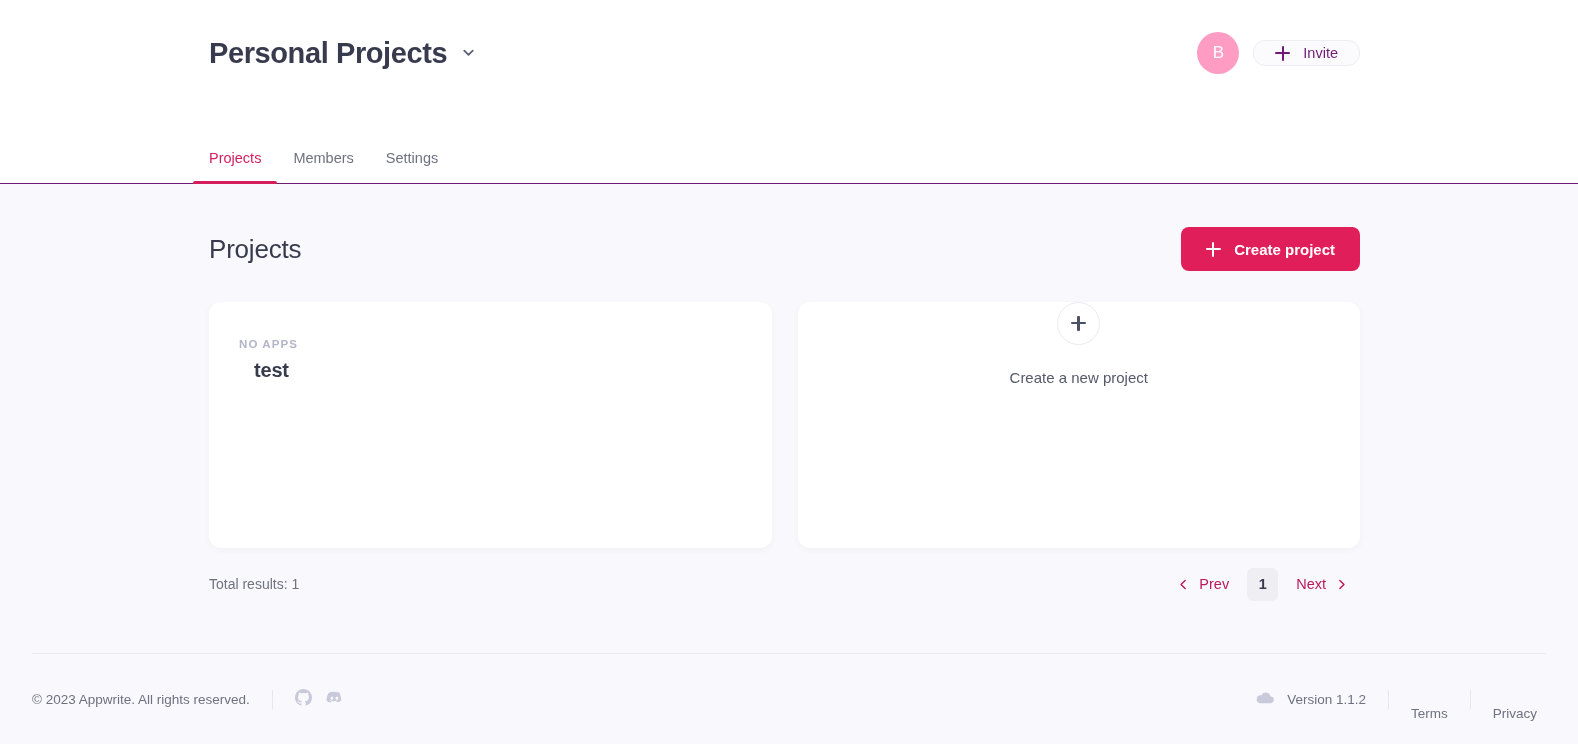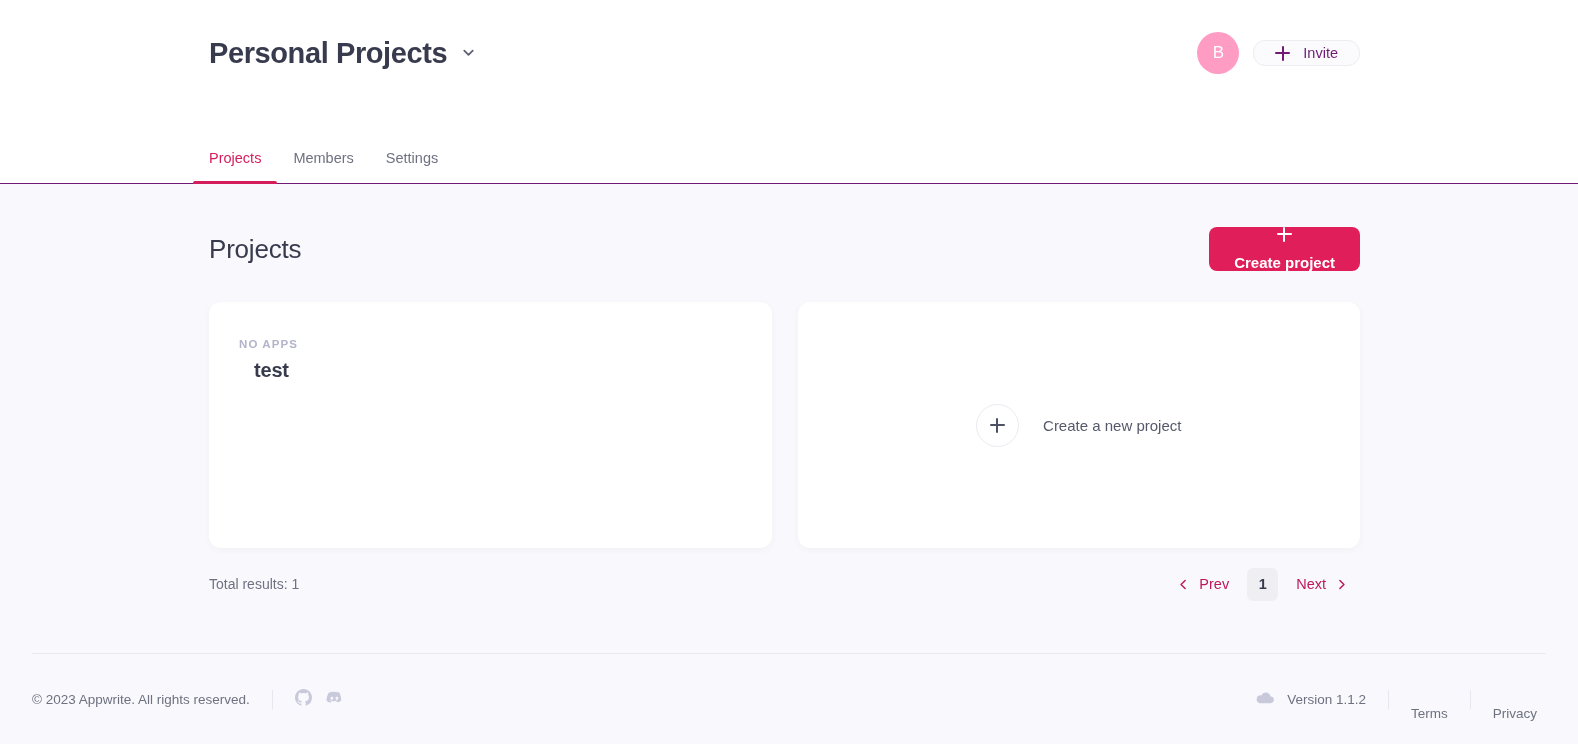--- a/index.html
+++ b/index.html
@@ -178,21 +178,20 @@
     height: 44px;
     padding: 0 25px;
     background: #e01e5a;
     border: none;
     border-radius: 8px;
     color: #ffffff;
     font-size: 15px;
     font-weight: bold;
     cursor: pointer;
     font-family: "Liberation Sans", sans-serif;
-    flex-direction: column;
   }
 
   
   .cards {
     display: grid;
     grid-template-columns: 1fr 1fr;
     gap: 26px;
     margin-top: 31px;
   }
 
@@ -220,23 +219,22 @@
     margin-top: 9px;
     font-size: 20px;
     font-weight: bold;
     color: #373b4d;
     letter-spacing: -0.2px;
     margin-left: 15px;
   }
 
   .new-card {
     display: flex;
-    flex-direction: row;
-    align-items: center;
-    justify-content: center;
+    flex-direction: column;
+    align-items: center;
     gap: 24px;
   }
 
   .circle-add {
     width: 43px;
     height: 43px;
     border-radius: 50%;
     border: 1px solid #ebebf1;
     background: #ffffff;
     display: flex;

